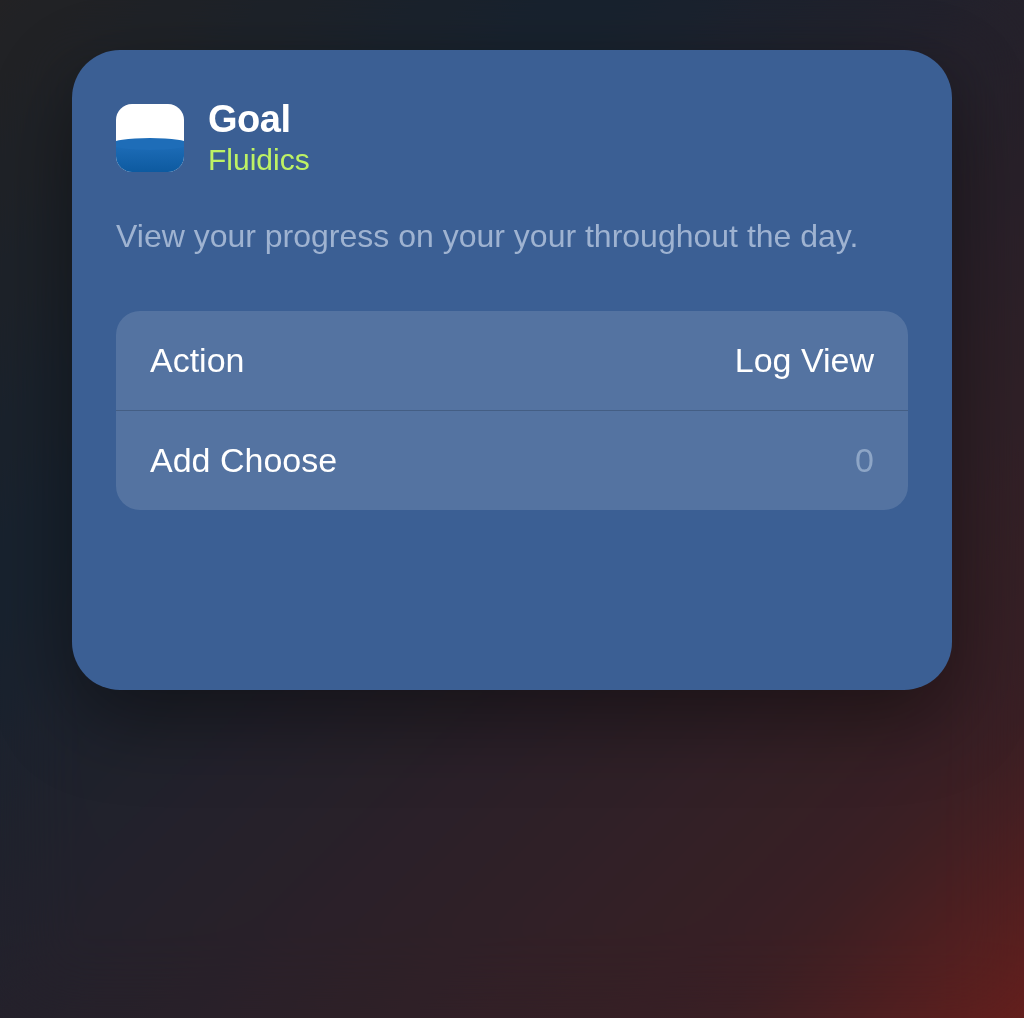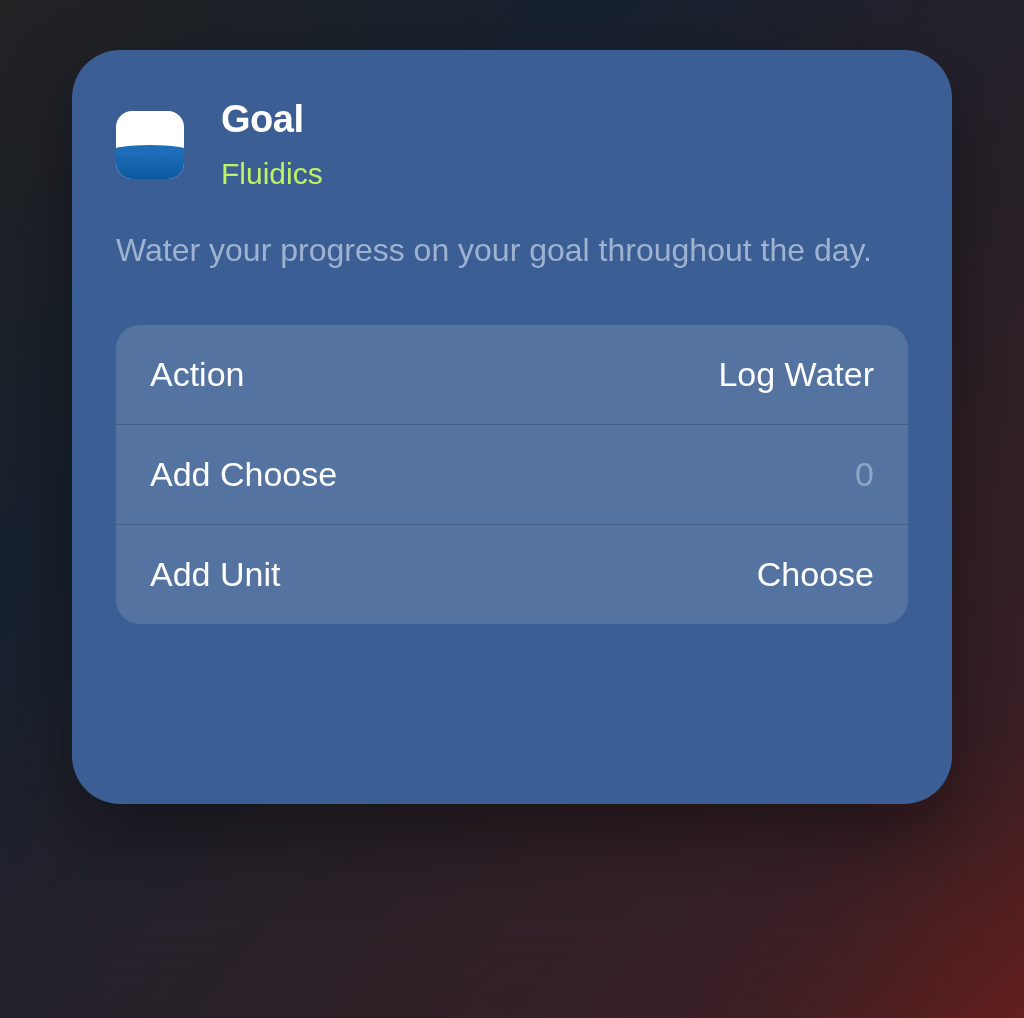--- a/index.html
+++ b/index.html
@@ -71,22 +71,21 @@
       left: -5px;
       right: -5px;
       height: 12px;
       background: #1e6db8;
       border-radius: 50%;
     }
     
     .header-text {
       display: flex;
       flex-direction: column;
-      gap: 16px;
-      margin-left: 13px;
+      gap: 2px;
     }
     
     .widget-title {
       color: #ffffff;
       font-size: 38px;
       font-weight: 700;
       letter-spacing: -0.5px;
     }
     
     .app-name {
@@ -146,34 +145,30 @@
   <div class="header">
     <div class="app-icon">
       <div class="app-icon-wave"></div>
     </div>
     <div class="header-text">
       <div class="widget-title">Goal</div>
       <div class="app-name">Fluidics</div>
     </div>
   </div>
 
-  <div class="description">Water your progress on your goal throughout the day.</div>
+  <div class="description">View your progress on your your throughout the day.</div>
 
   <div class="options-list">
 
     <div class="option-row">
       <span class="option-label">Action</span>
-      <span class="option-value">Log Water</span>
+      <span class="option-value">Log View</span>
     </div>
 
     <div class="option-row">
       <span class="option-label">Add Choose</span>
       <span class="option-value placeholder">0</span>
     </div>
 
-    <div class="option-row">
-      <span class="option-label">Add Unit</span>
-      <span class="option-value">Choose</span>
-    </div>
 
   </div>
 
 </div>
 
 </body></html>

